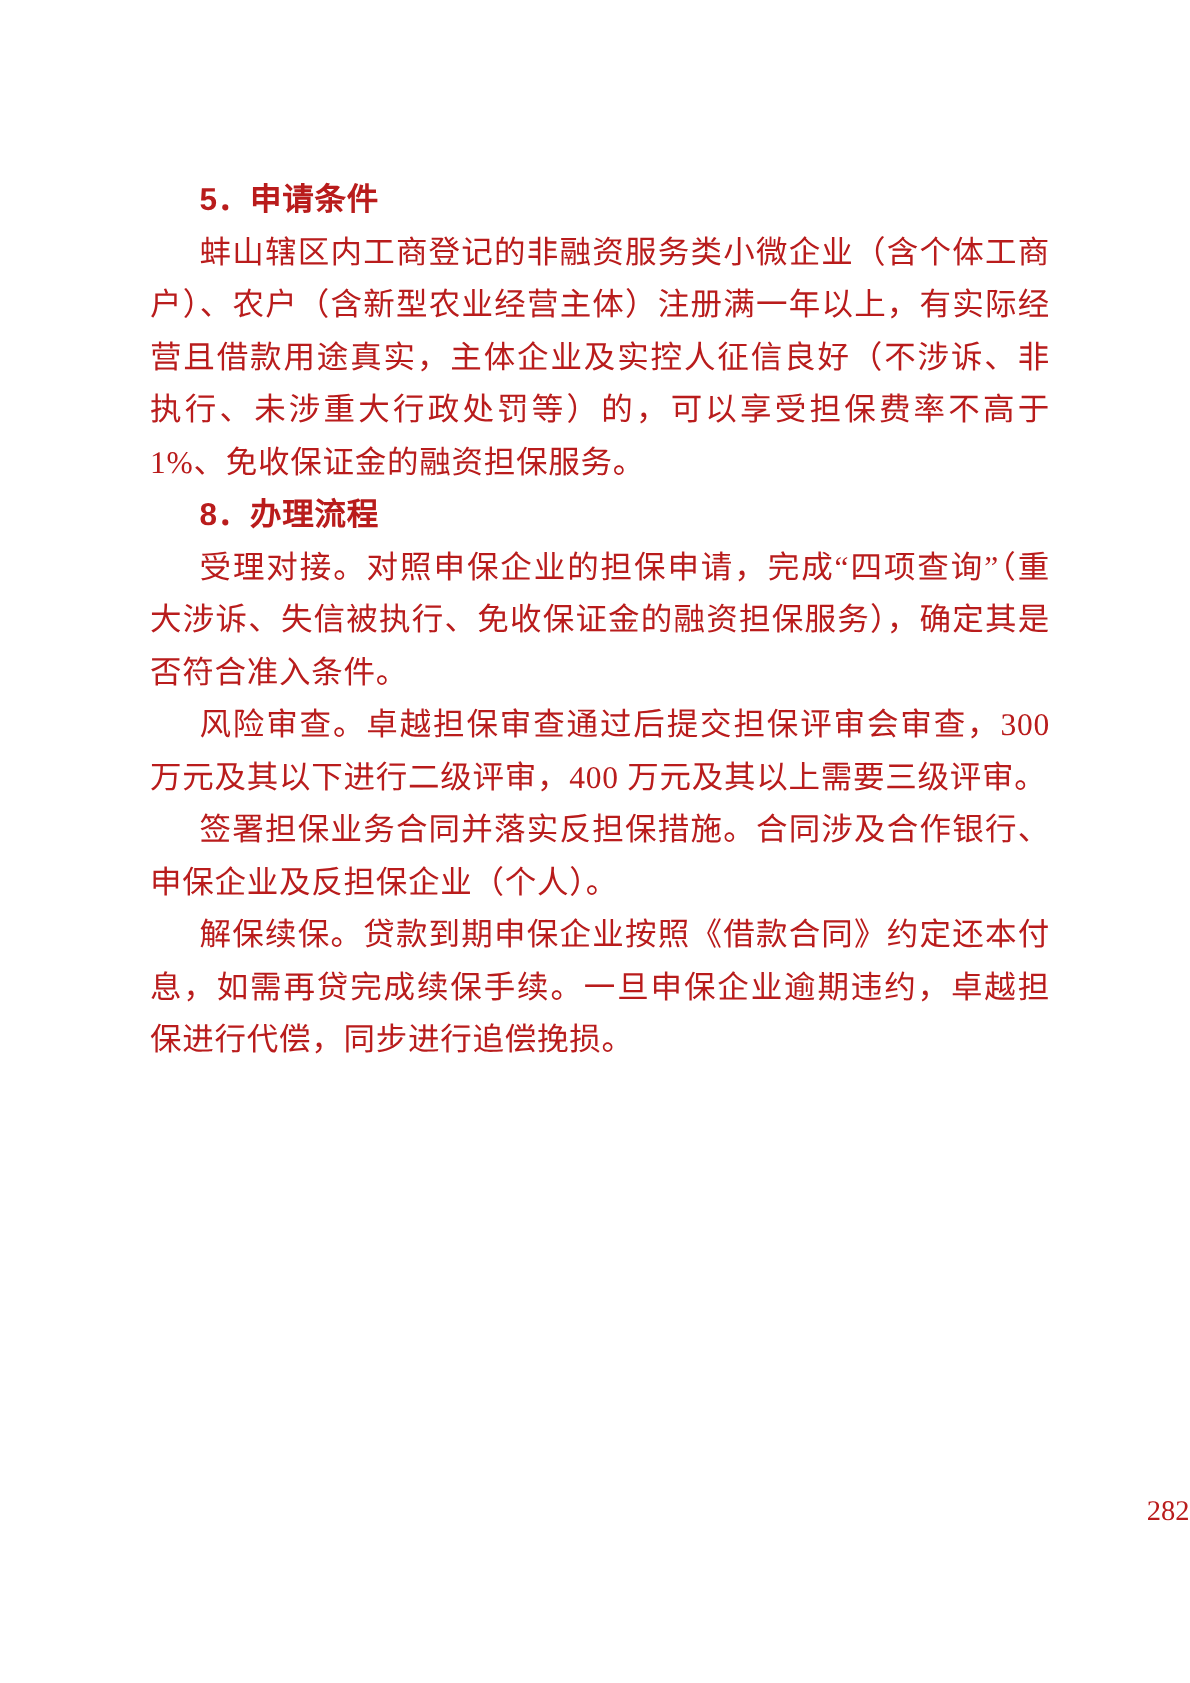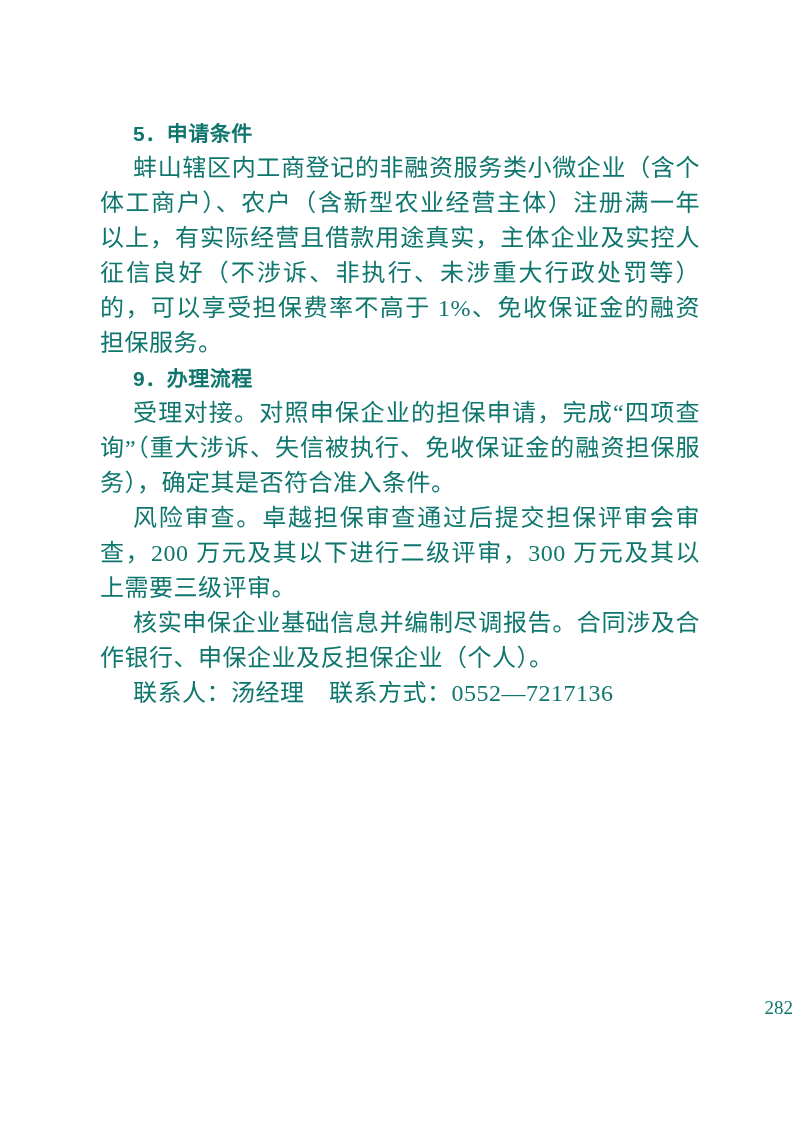--- a/index.html
+++ b/index.html
@@ -5,21 +5,21 @@
   html, body {
     margin: 0;
     padding: 0;
     background: #ffffff;
   }
   .page {
     position: relative;
     width: 793px;
     height: 1122px;
     background: #ffffff;
-    color: #0f766e;
+    color: #b91c1c;
     font-family: "Liberation Serif", "DejaVu Serif", serif;
     overflow: hidden;
     box-sizing: border-box;
     text-decoration: underline;
   }
   .content {
     position: absolute;
     top: 116px;
     left: 100px;
     width: 600px;
@@ -27,21 +27,21 @@
   .section-heading {
     font-family: "Liberation Sans", "DejaVu Sans", sans-serif;
     font-weight: bold;
     font-size: 21px;
     line-height: 35px;
     margin: 0;
     text-indent: 33px;
     letter-spacing: 0.5px;
   }
   .para {
-    font-size: 24px;
+    font-size: 21px;
     line-height: 35px;
     margin: 0;
     text-indent: 33px;
     text-align: justify;
     text-justify: inter-ideograph;
     letter-spacing: 0.5px;
   }
   .para.no-justify {
     text-align: left;
   }
@@ -59,31 +59,31 @@
 </head>
 <body>
 
 <div class="page">
   <div class="content">
 
     <h2 class="section-heading">5．申请条件</h2>
 
     <p class="para">蚌山辖区内工商登记的非融资服务类小微企业（含个体工商户）、农户（含新型农业经营主体）注册满一年以上，有实际经营且借款用途真实，主体企业及实控人征信良好（不涉诉、非执行、未涉重大行政处罚等）的，可以享受担保费率不高于 1%、免收保证金的融资担保服务。</p>
 
-    <h2 class="section-heading">9．办理流程</h2>
+    <h2 class="section-heading">8．办理流程</h2>
 
     <p class="para">受理对接。对照申保企业的担保申请，完成“四项查询”（重大涉诉、失信被执行、免收保证金的融资担保服务），确定其是否符合准入条件。</p>
 
 
-    <p class="para">风险审查。卓越担保审查通过后提交担保评审会审查，200 万元及其以下进行二级评审，300 万元及其以上需要三级评审。</p>
+    <p class="para">风险审查。卓越担保审查通过后提交担保评审会审查，300 万元及其以下进行二级评审，400 万元及其以上需要三级评审。</p>
 
-    <p class="para">核实申保企业基础信息并编制尽调报告。合同涉及合作银行、申保企业及反担保企业（个人）。</p>
+    <p class="para">签署担保业务合同并落实反担保措施。合同涉及合作银行、申保企业及反担保企业（个人）。</p>
 
 
 
+    <p class="para">解保续保。贷款到期申保企业按照《借款合同》约定还本付息，如需再贷完成续保手续。一旦申保企业逾期违约，卓越担保进行代偿，同步进行追偿挽损。</p>
 
 
-    <p class="para no-justify">联系人：汤经理　联系方式：0552—7217136</p>
 
   </div>
 
   <div class="page-number">282</div>
 </div>
 
 </body></html>

